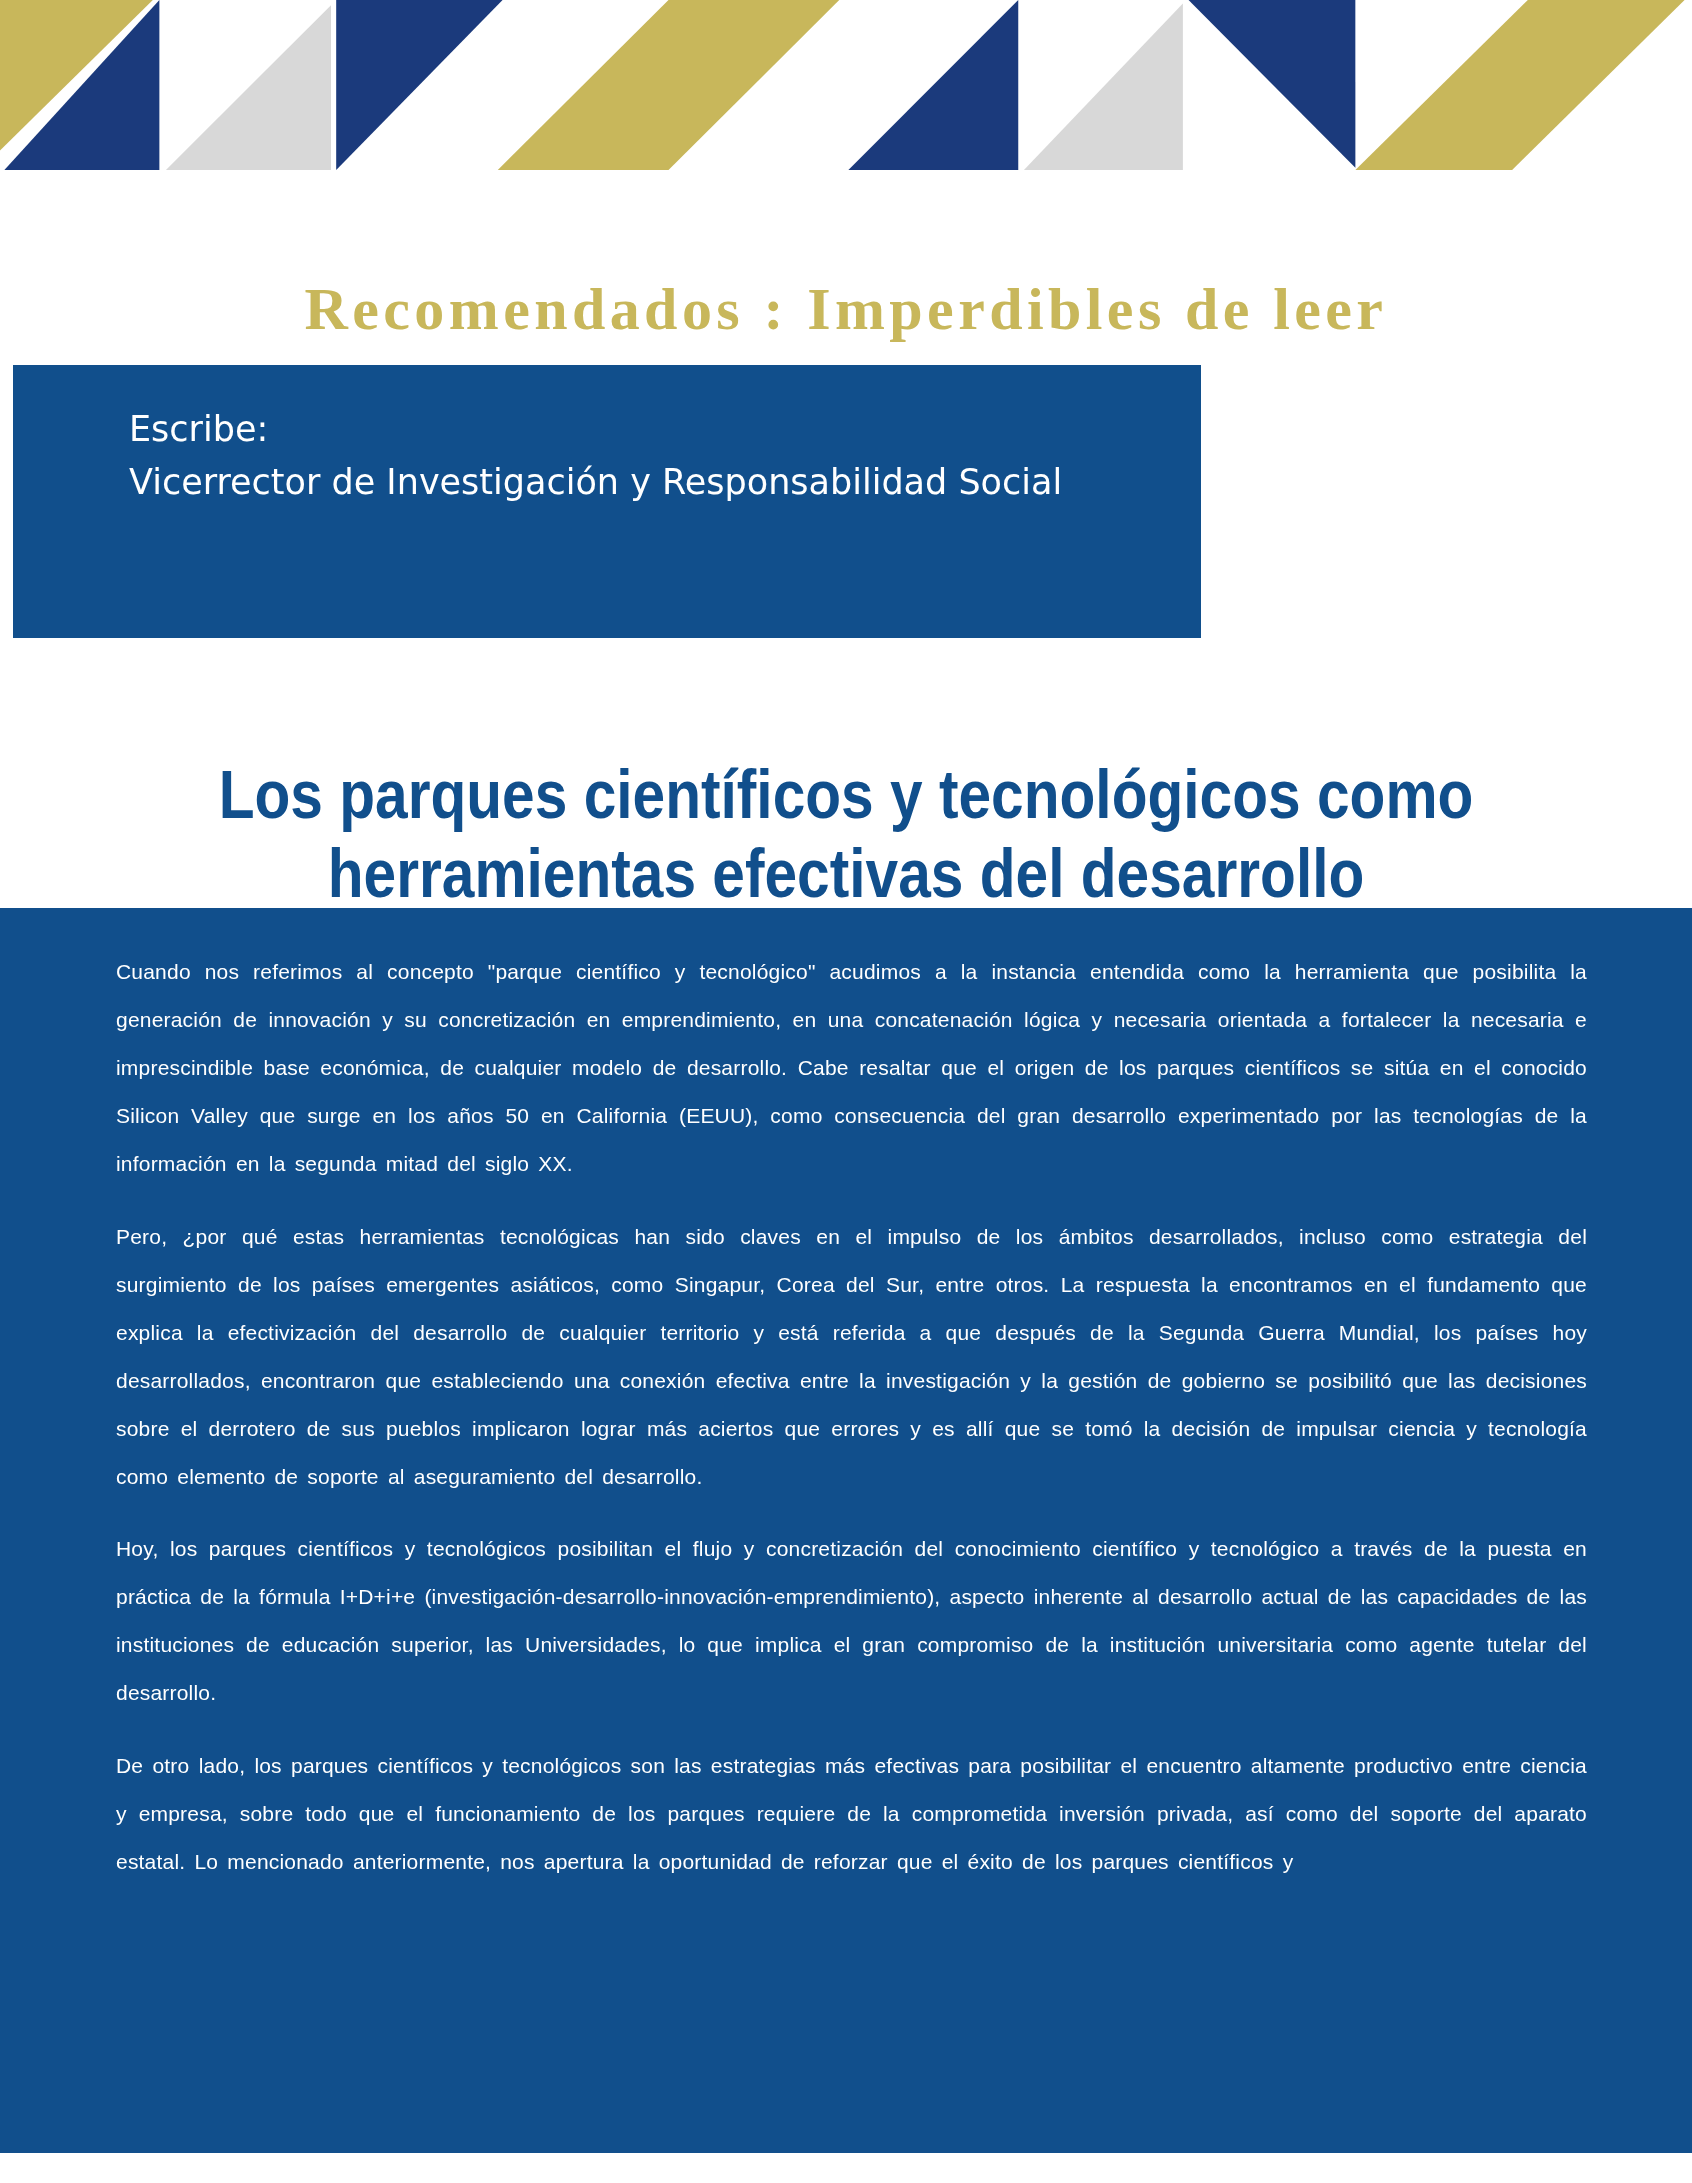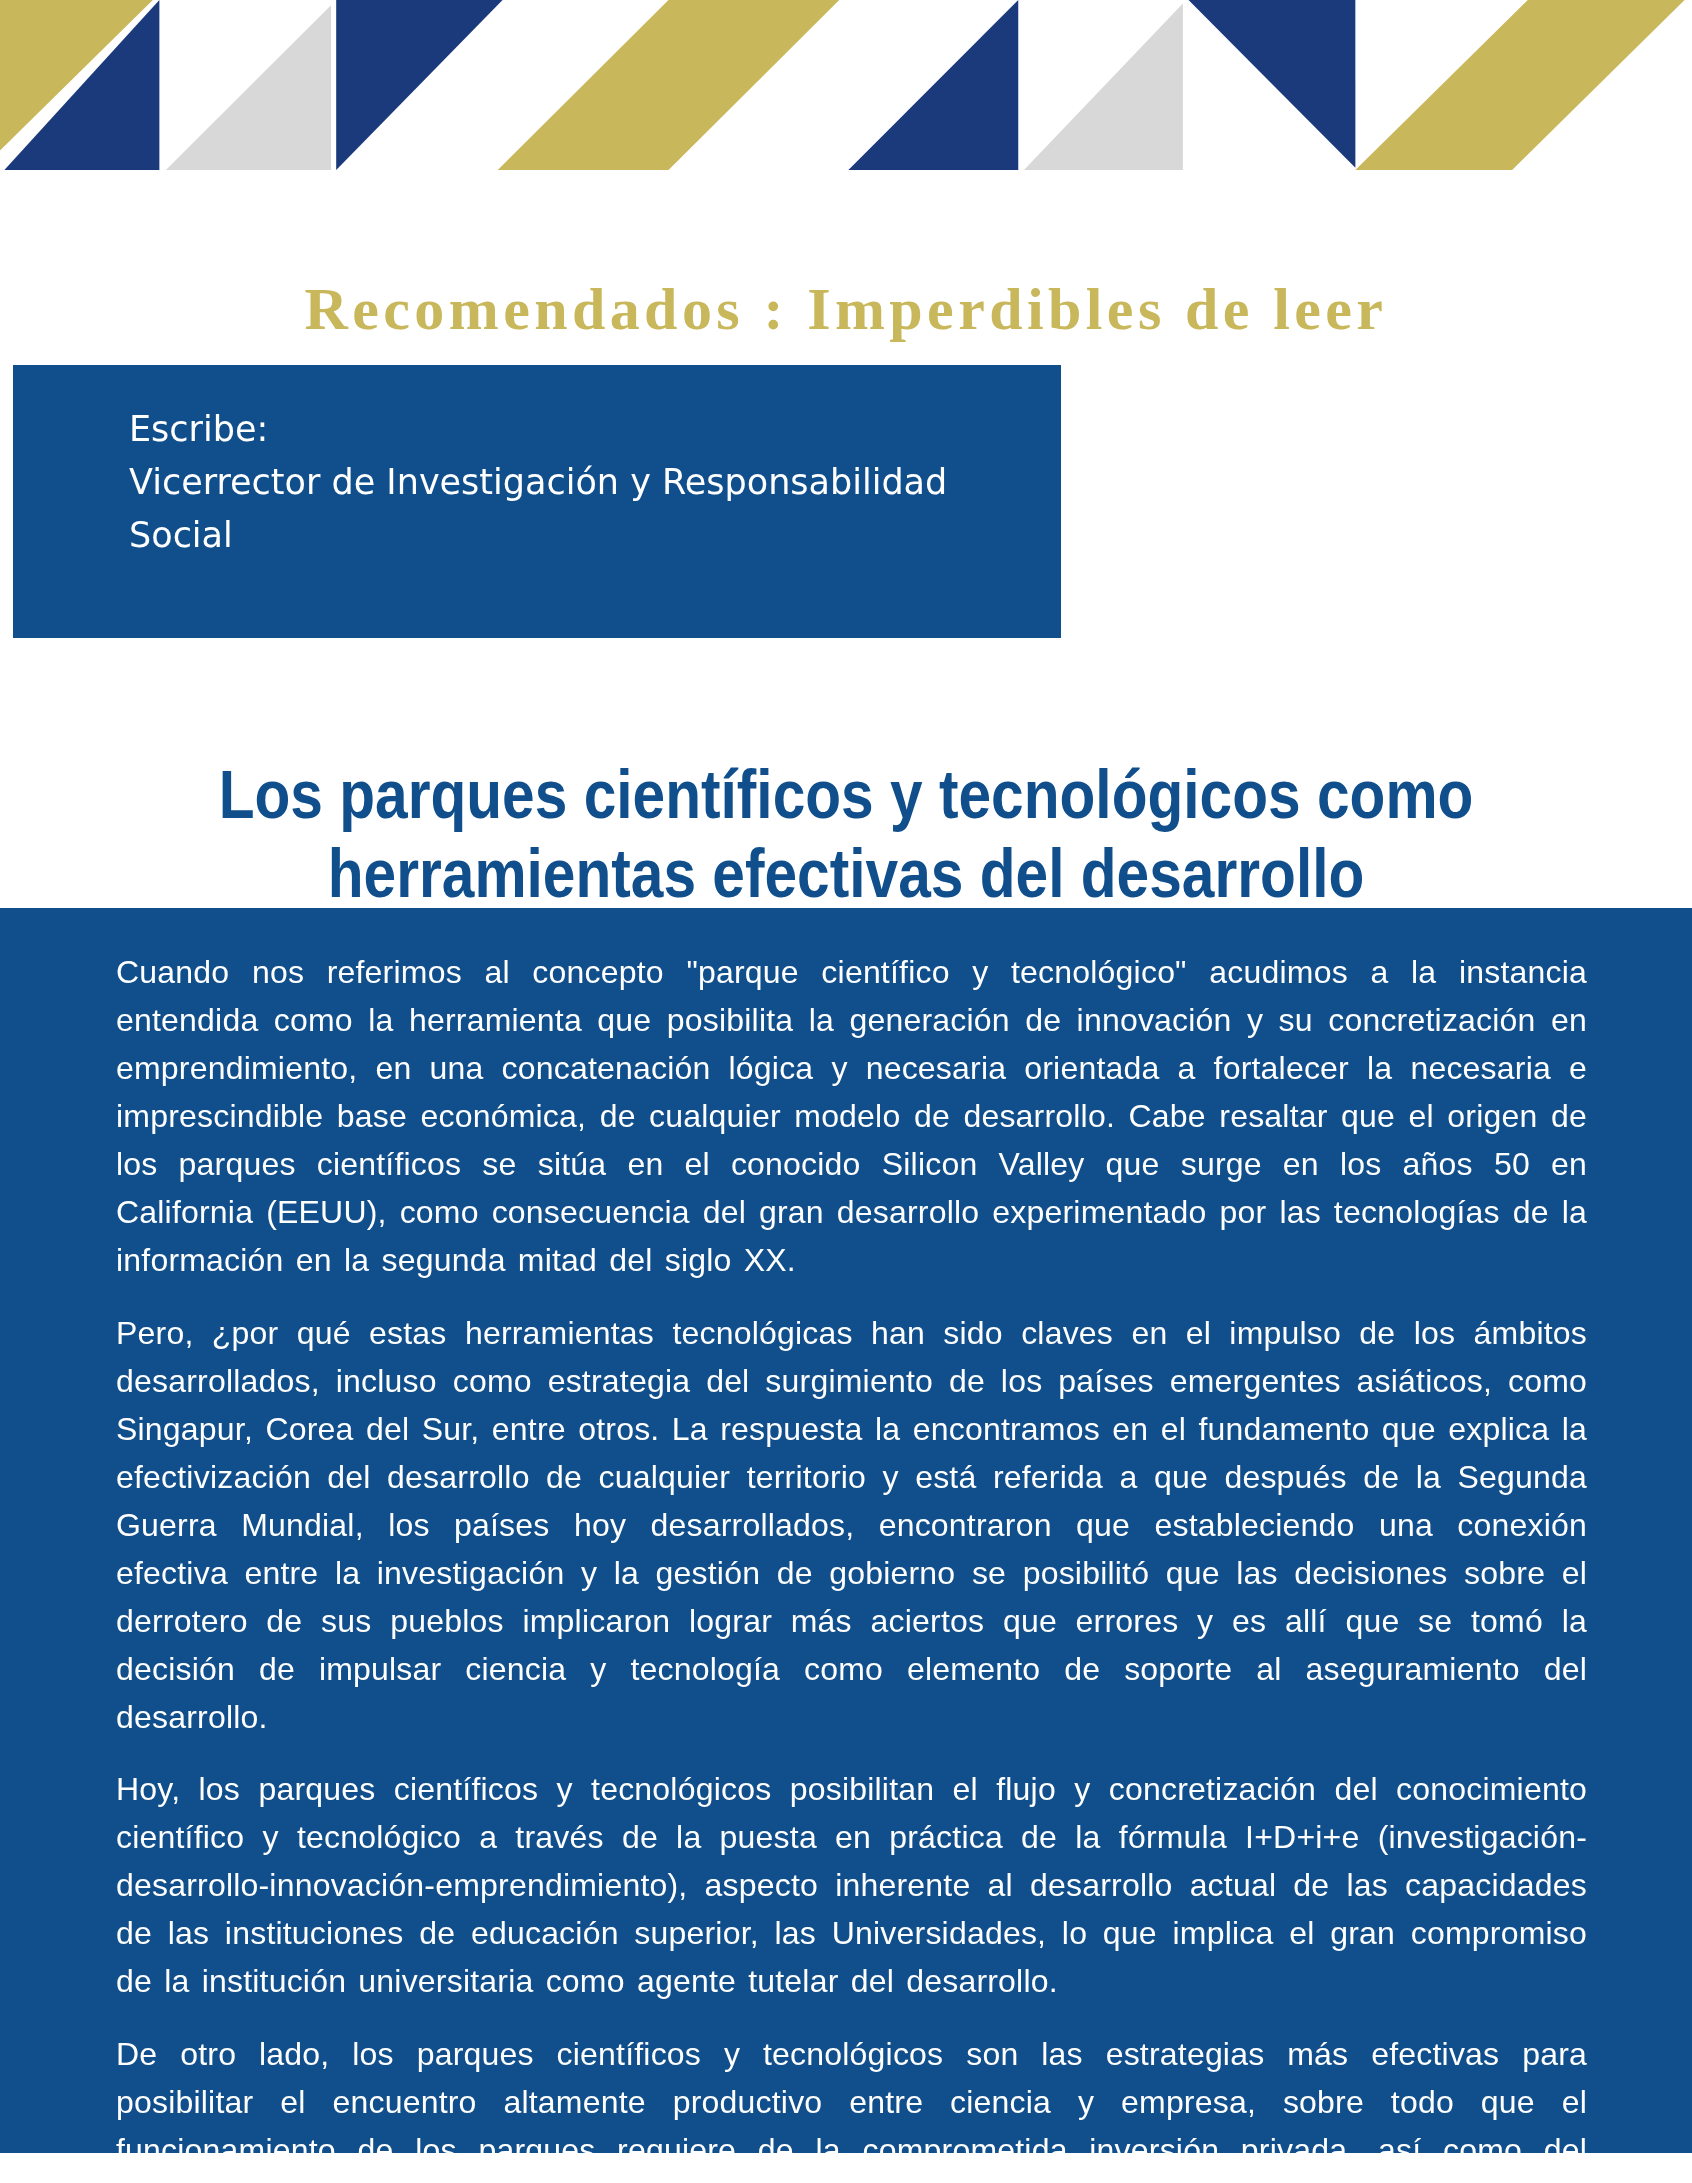--- a/index.html
+++ b/index.html
@@ -21,21 +21,21 @@
     text-align: center;
     font-size: 60px; font-weight: 700; letter-spacing: 4.4px;
     color: var(--title-gold, #C8B75B);
     white-space: nowrap;
     font-family: Liberation Serif, serif;
   }
 
   
   .byline {
     position: absolute; left: 13px; top: 365px;
-    width: 1048px; height: 273px;
+    width: 1188px; height: 273px;
     background: var(--panel-blue, #114F8C);
     box-sizing: border-box;
     padding: 38px 13px 0 116px;
     color: var(--text-white, #ffffff);
     font-family: "DejaVu Sans", sans-serif;
     font-size: 35px; line-height: 53px;
     font-weight: 400;
   }
   .byline .author { font-weight: 700; }
 
@@ -50,21 +50,21 @@
   }
 
   
   .content {
     position: absolute; top: 908px; left: 0;
     width: 1692px; height: 1245px;
     background: var(--panel-blue, #114F8C);
     box-sizing: border-box;
     padding: 40px 105px 0 116px;
     color: var(--text-white, #ffffff);
-    font-size: 32px; line-height: 48px;
+    font-size: 21px; line-height: 48px;
     text-align: justify;
     word-spacing: 3.1px; letter-spacing: 0.2px;
   }
   .content p { margin: 0 0 24.5px 0; }
 </style>
 </head>
 <body>
 
 <div class="page">
 

